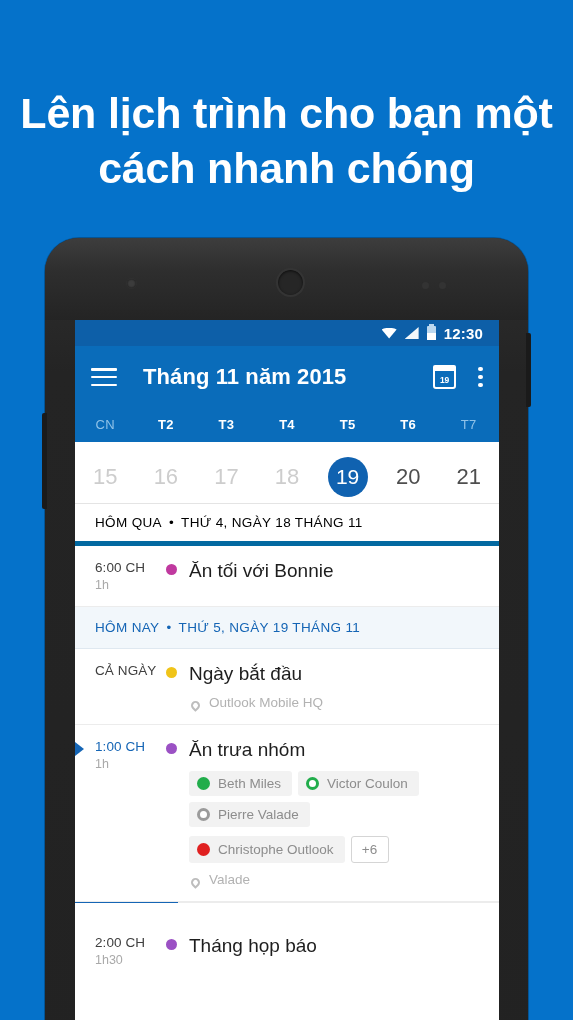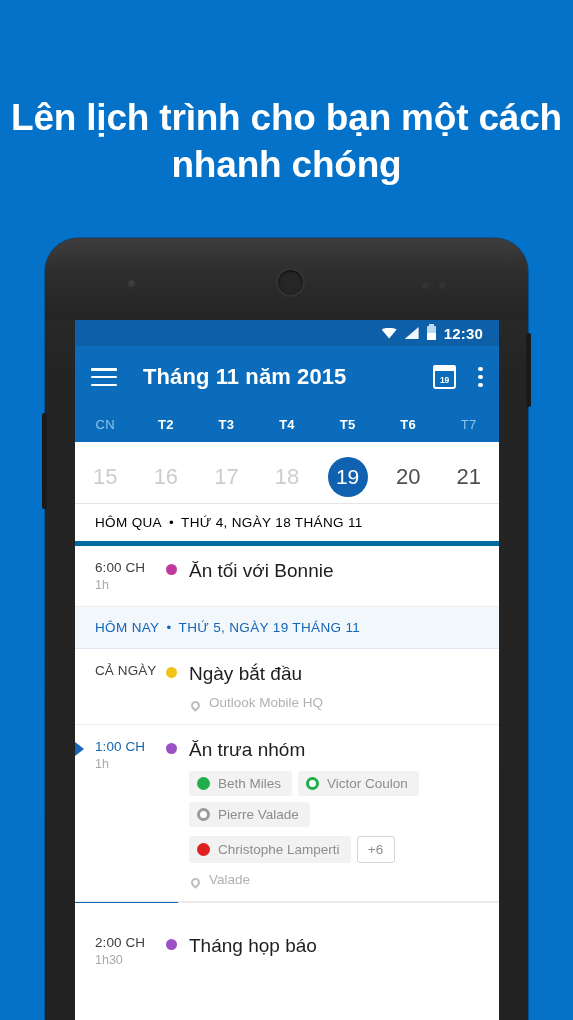--- a/index.html
+++ b/index.html
@@ -10,25 +10,24 @@
   }
   body { background:#0572ca; position:relative; }
 
   
   .headline {
     position:absolute;
     left:0; top:86px;
     width:573px;
     text-align:center;
     color:#ffffff;
-    font-size:37px;
+    font-size:43px;
     font-weight:bold;
     line-height:1.28;
     letter-spacing:-0.2px;
-    margin-top:8px;
   }
 
   
   .phone {
     position:absolute;
     left:45px; top:238px;
     width:483px; height:840px;
     background:#252525;
     border-radius:34px 34px 12px 12px;
     box-shadow:0 0 0 1px rgba(0,0,0,0.25);
@@ -440,21 +439,21 @@
             <span>Victor Coulon</span>
           </span>
           <span class="chip">
             <span class="avt ring" style="border:3px solid #9b9b9b"></span>
             <span>Pierre Valade</span>
           </span>
         </div>
         <div class="chips">
           <span class="chip">
             <span class="avt" style="background:#e02020"></span>
-            <span>Christophe Lamperti</span>
+            <span>Christophe Outlook</span>
           </span>
           <span class="chip-more">+6</span>
         </div>
         <div class="loc">
           <span class="pin"></span>
           <span>Valade</span>
         </div>
       </div>
     </div>
 

